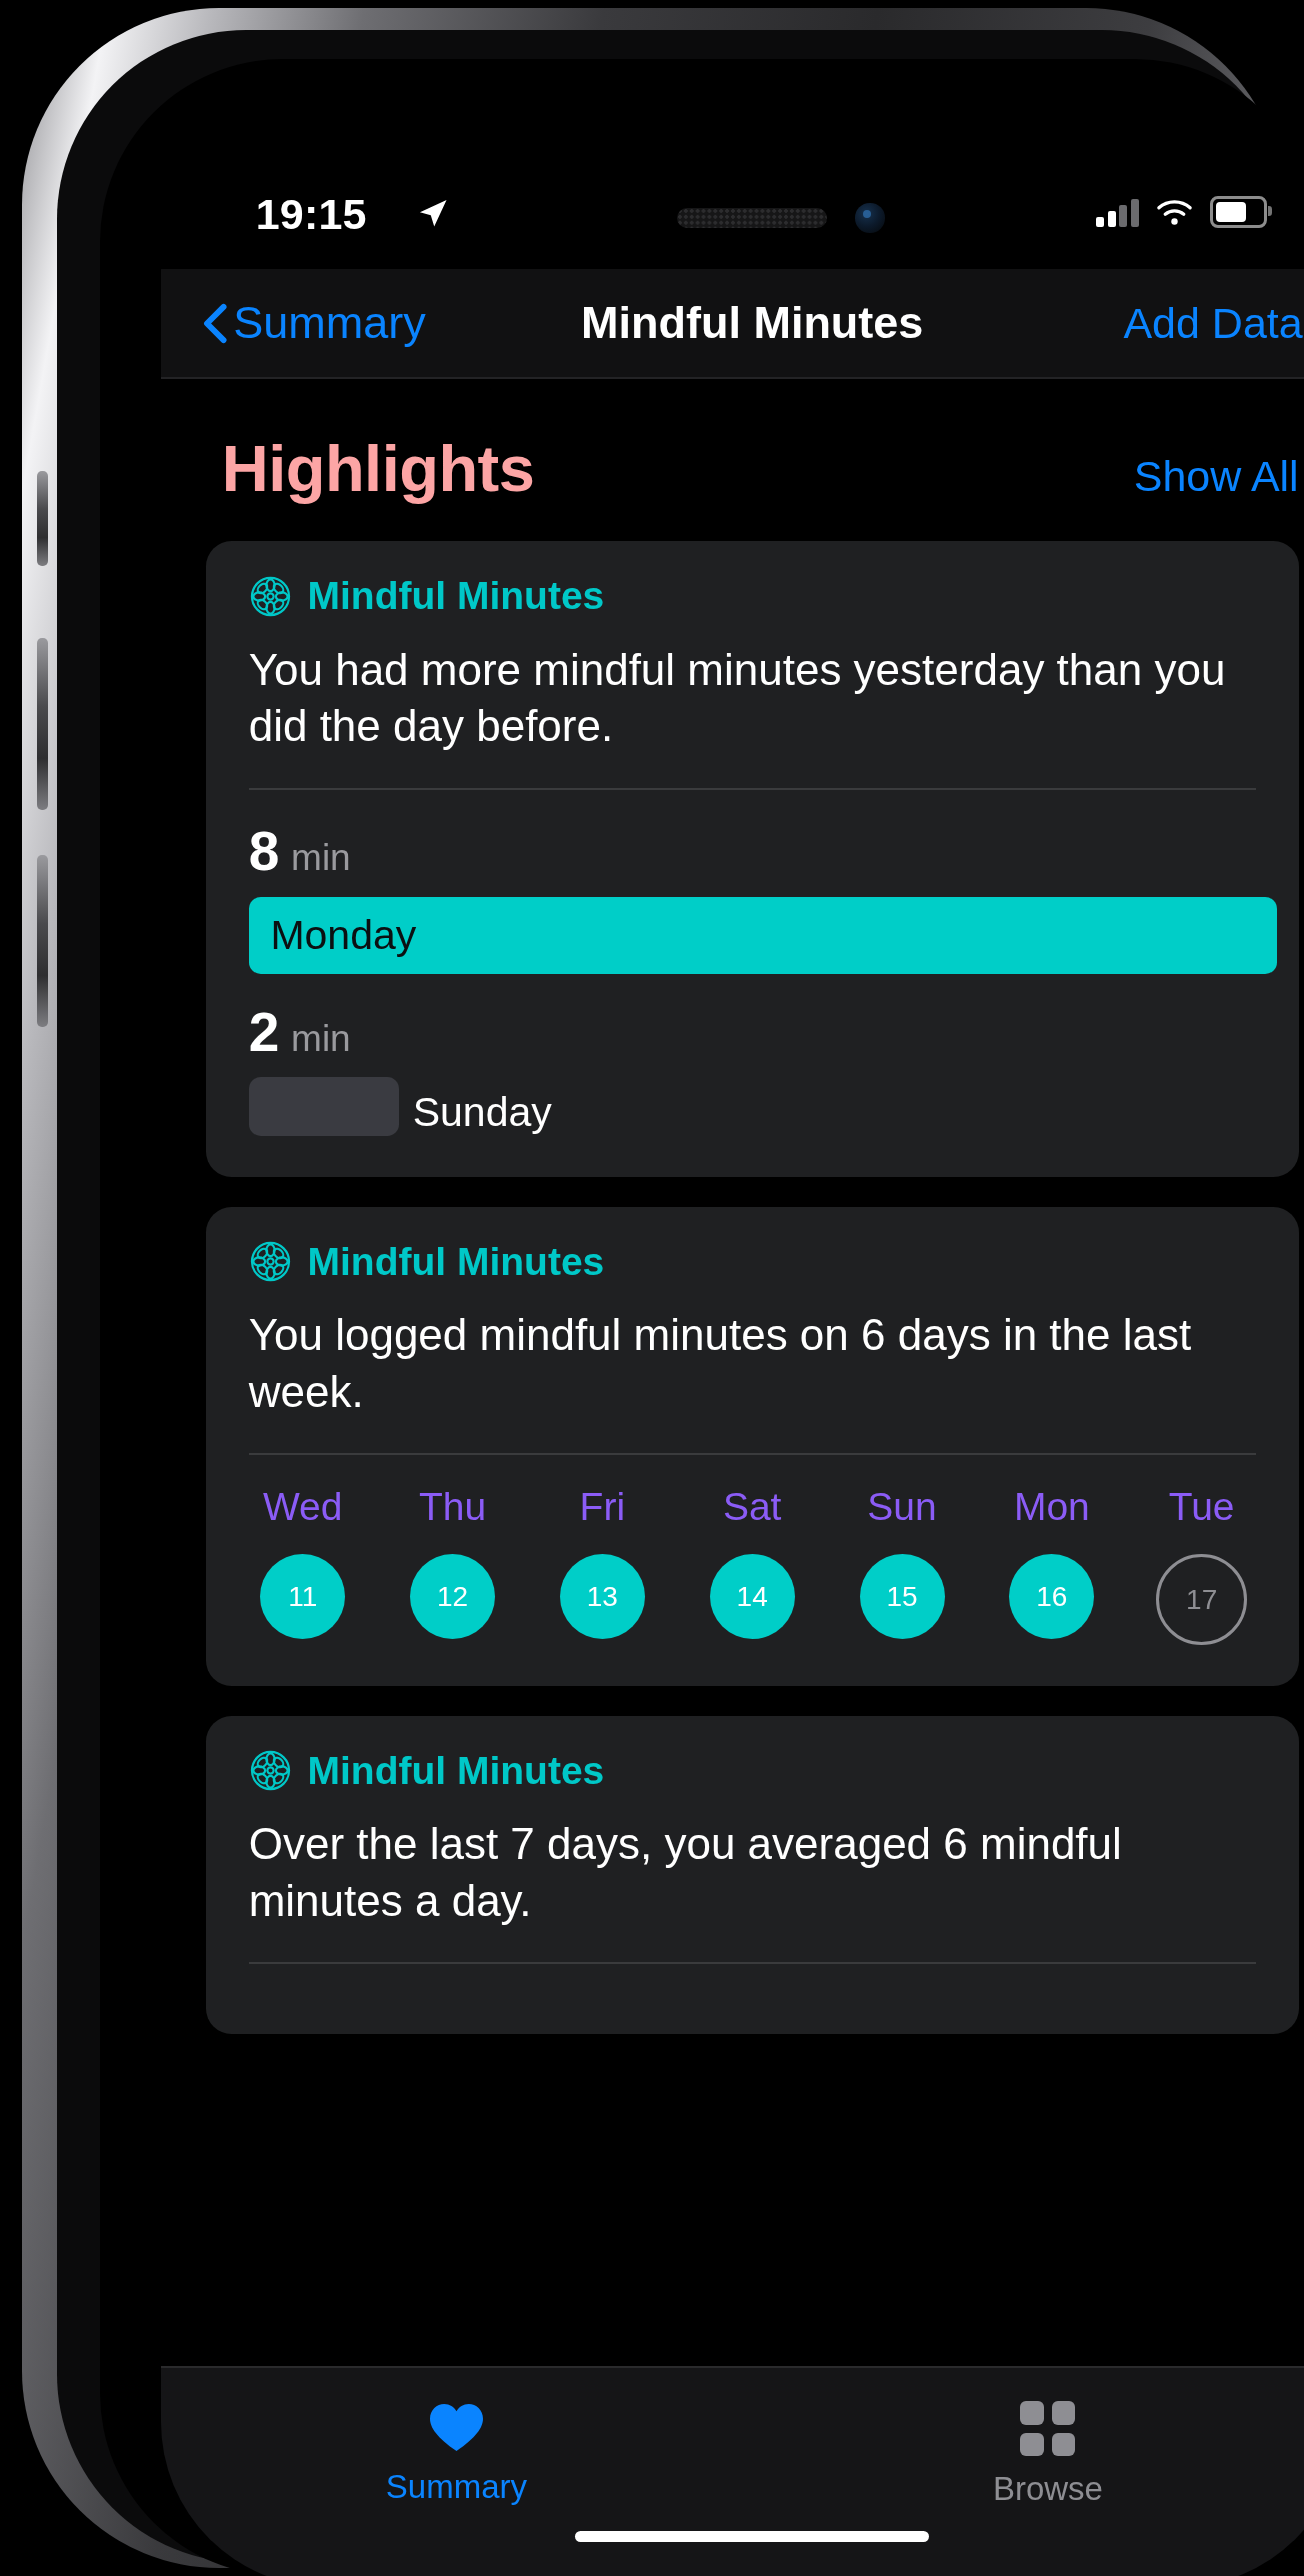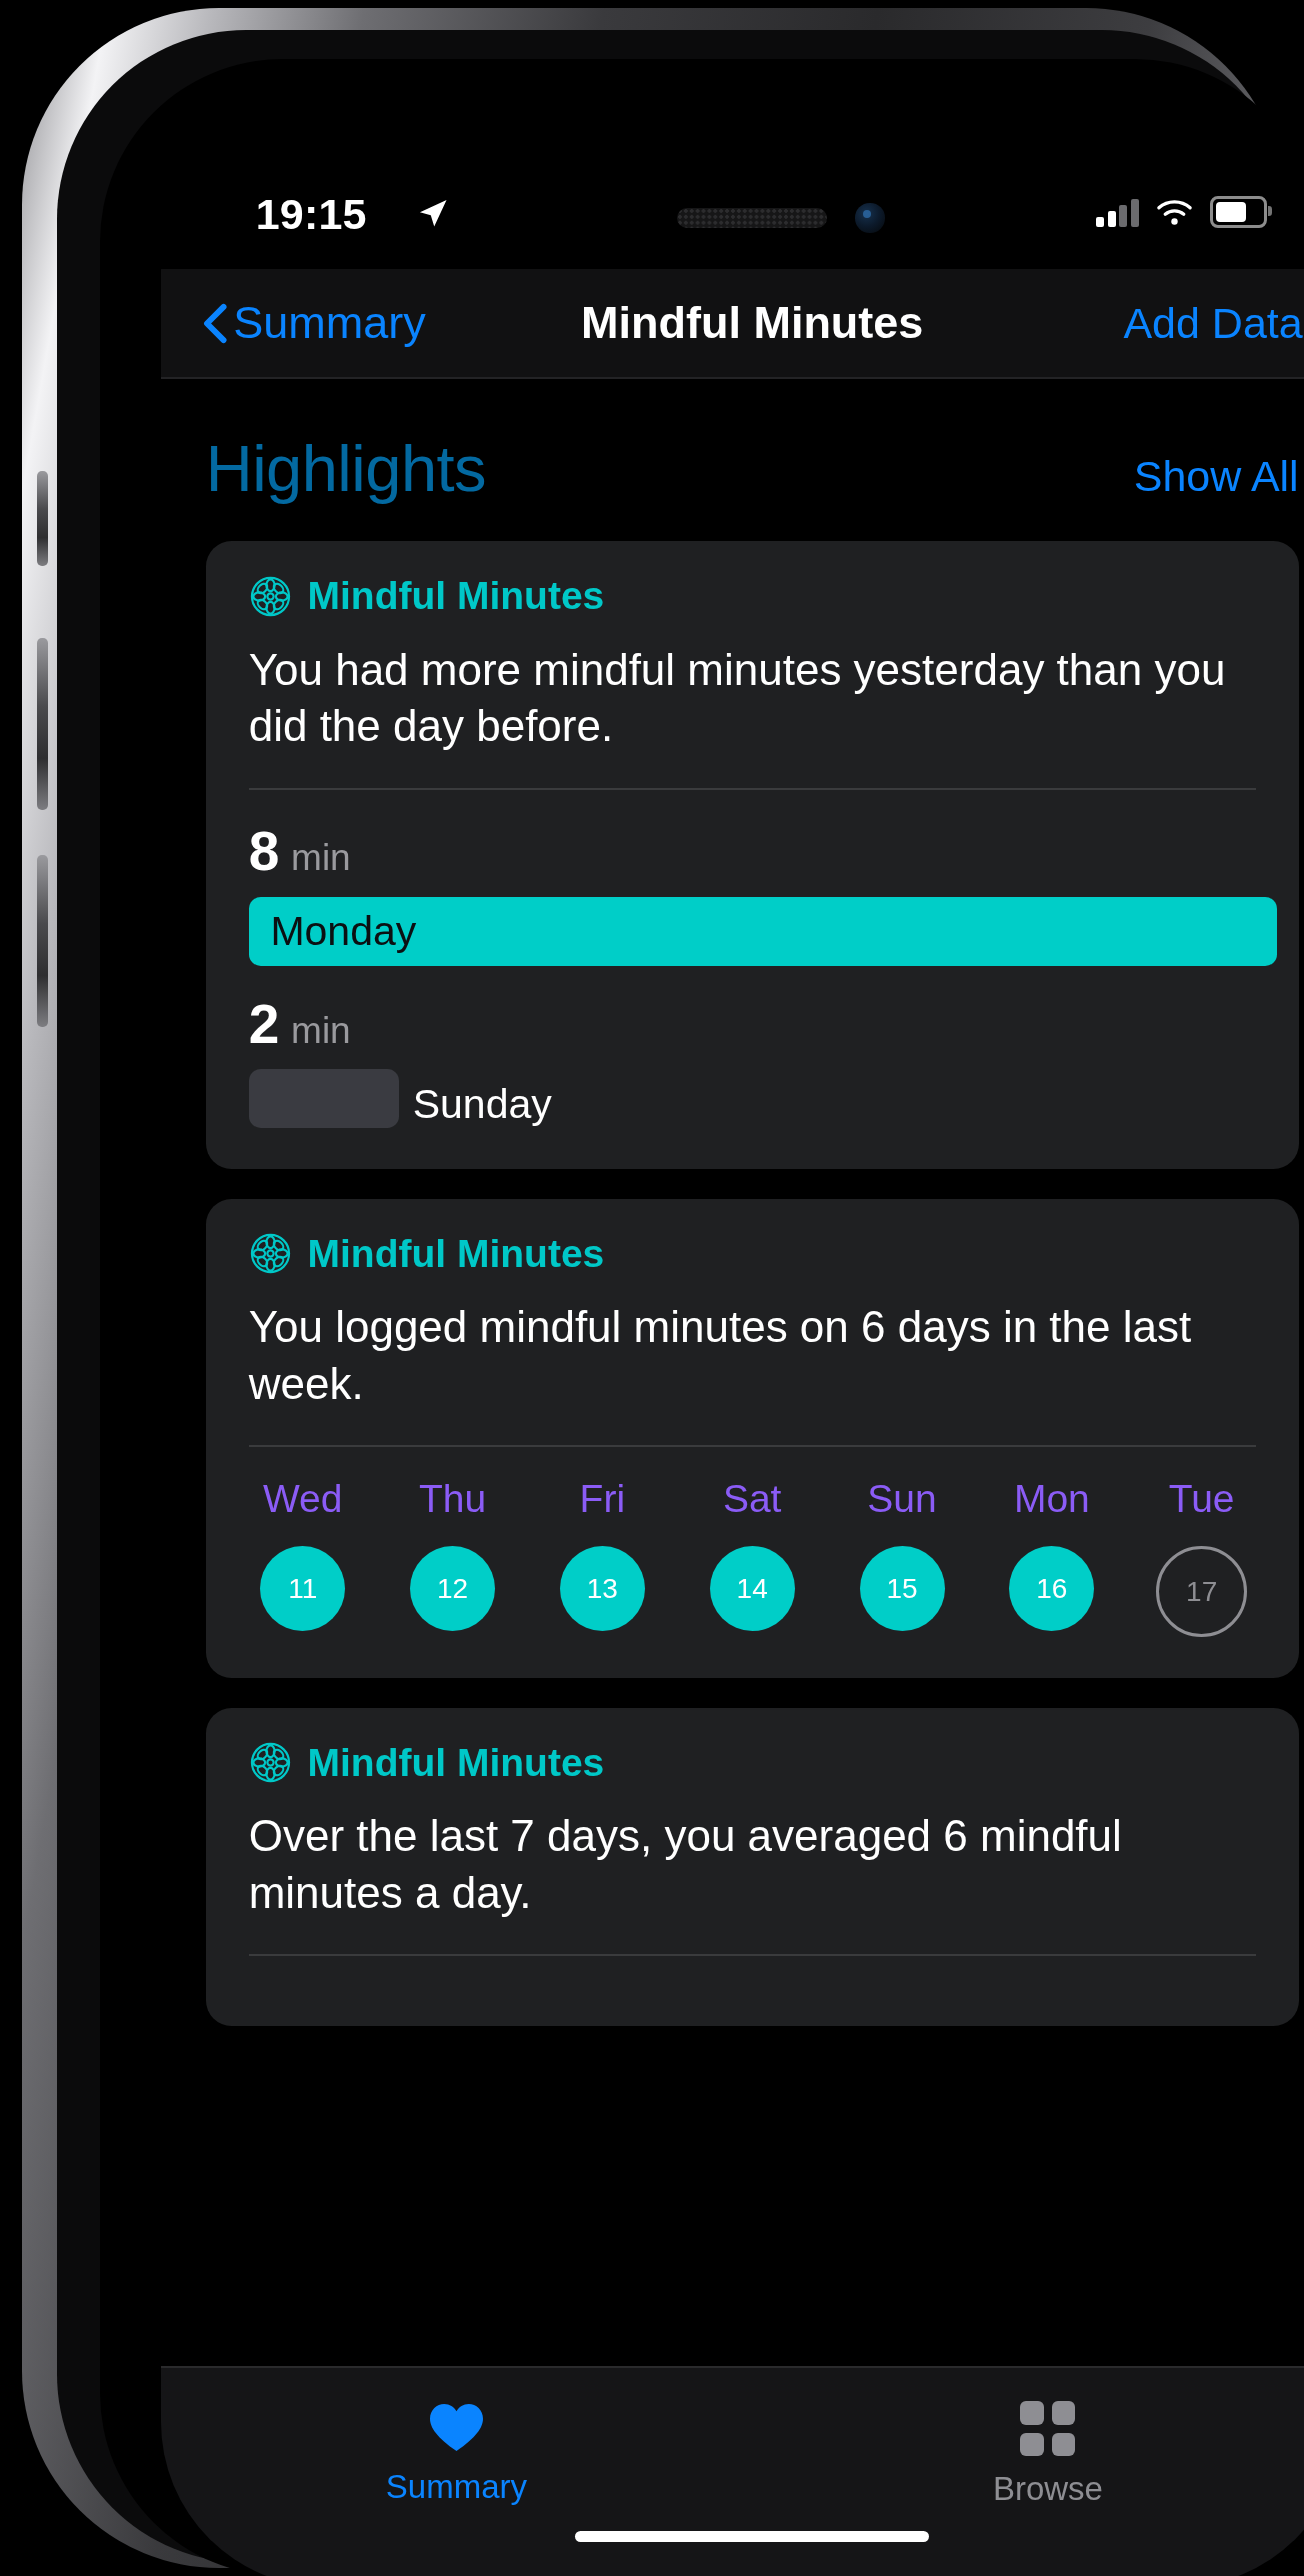--- a/index.html
+++ b/index.html
@@ -74,35 +74,35 @@
   .navbar{position:absolute;left:0;top:163px;width:1183px;height:108px;background:#111112;
           border-bottom:2px solid #232325;display:flex;align-items:center;z-index:30;}
   .nav-back{position:absolute;left:41px;display:flex;align-items:center;gap:5.9px;color:#0a84ff;font-size:45px;}
   .chev{width:25.6px;height:41px;}
   .nav-title{position:absolute;left:0;right:0;text-align:center;color:#fff;font-size:45px;font-weight:700;}
   .nav-add{position:absolute;right:41px;color:#0a84ff;font-size:43px;}
 
   .scroll{position:absolute;left:0;top:272px;width:1183px;height:1713px;background:#000;overflow:hidden;}
 
   .hl-head{display:flex;align-items:baseline;justify-content:space-between;padding:53px 45px 23.6px 45px;}
-  .hl-title{color:#0369a1;font-size:65px;font-weight:400;letter-spacing:-0.5px;}
+  .hl-title{color:#fca5a5;font-size:65px;font-weight:700;letter-spacing:-0.5px;margin-left:16px;}
   .hl-showall{color:#0a84ff;font-size:43px;}
 
   .card{margin:11.8px 45px 29.5px 45px;background:#1f2022;border-radius:25.6px;padding:33px 43px 41px 43px;}
   .card-head{display:flex;align-items:center;gap:15.8px;margin-bottom:23.6px;}
   .lotus{width:43px;height:43px;flex:0 0 43px;}
   .card-head-label{color:#00c8c8;font-size:39px;font-weight:600;}
   .card-text{color:#fff;font-size:44px;font-weight:500;line-height:1.28;}
 
   .divider{height:2px;background:#3a3b3d;margin:33px 0 29.5px 0;}
 
   .stat-val{display:flex;align-items:baseline;gap:11.8px;margin-bottom:13.8px;}
   .stat-num{color:#fff;font-size:55px;font-weight:700;}
   .stat-unit{color:#9a9a9e;font-size:37px;}
-  .bar{height:69px;border-radius:11.8px;display:flex;align-items:center;padding-left:21.7px;}
+  .bar{height:77px;border-radius:11.8px;display:flex;align-items:center;padding-left:21.7px;}
   .bar-full{background:#00cec8;width:100%;}
   .bar-label-in{color:#0b1012;font-size:41px;font-weight:500;}
   .bar-row{display:flex;align-items:flex-end;gap:14px;}
   .bar-small{background:#3a3b41;width:150px;height:59px;border-radius:11.8px;}
   .bar-label-out{color:#fff;font-size:41px;font-weight:500;}
   .gap-24{height:25.6px;}
 
   .week{display:flex;justify-content:space-between;margin-top:5.9px;}
   .daycol{display:flex;flex-direction:column;align-items:center;gap:25.6px;width:108px;}
   .dayname{color:#8b5cf6;font-size:39px;}

